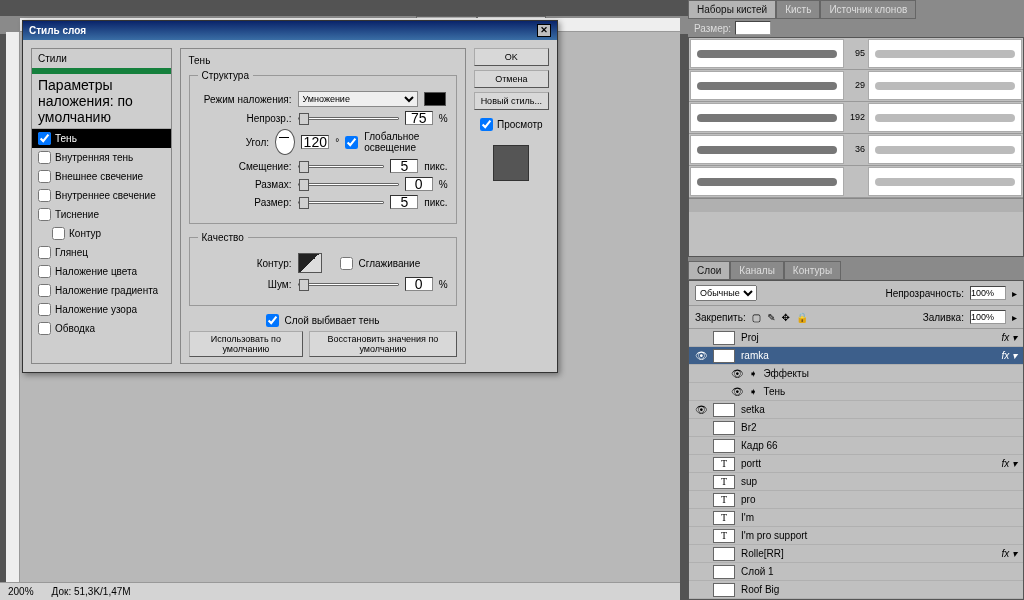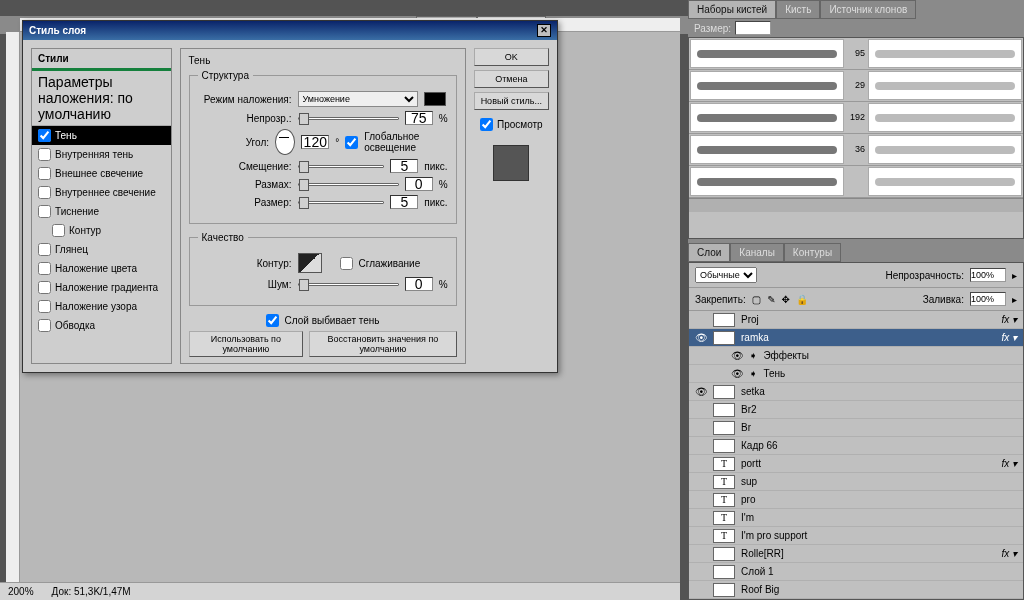--- a/index.html
+++ b/index.html
@@ -19,21 +19,21 @@
 .status-bar { position: absolute; bottom: 0; left: 0; width: 680px; height: 18px; background: #d4d4d4; border-top: 1px solid #999; display: flex; align-items: center; padding: 0 8px; gap: 18px; font-size: 10px; }
 
 
 .dialog { position: absolute; top: 20px; left: 22px; width: 536px; background: #cecece; border: 1px solid #333; box-shadow: 2px 2px 6px rgba(0,0,0,.4); }
 .dialog-title { background: linear-gradient(#0a246a,#3a6ea5); color: #fff; padding: 3px 6px; display: flex; justify-content: space-between; align-items: center; font-weight: bold; font-size: 10px; }
 .dialog-title .close { width: 14px; height: 13px; background: #c0c0c0; border: 1px solid #000; color: #000; text-align: center; line-height: 11px; font-size: 9px; }
 .dialog-body { display: flex; padding: 8px; gap: 8px; }
 
 
 .styles-box { width: 160px; border: 1px solid #888; background: #cecece; }
-.styles-header { padding: 4px 6px; border-bottom: 3px solid #15803d; font-weight: bold; }
+.styles-header { padding: 4px 6px; border-bottom: 6px solid #15803d; }
 .styles-sub { padding: 3px 6px; background: #cecece; border-bottom: 1px solid #aaa; font-size: 14px; }
 .style-item { padding: 3px 6px; display: flex; align-items: center; gap: 4px; }
 .style-item input { margin: 0; }
 .style-item.sel { background: #000; color: #fff; }
 .style-item.indent { padding-left: 20px; }
 
 
 .options-box { flex: 1; border: 1px solid #888; padding: 6px 8px; }
 .opt-title { font-size: 10px; margin-bottom: 4px; }
 fieldset { border: 1px solid #999; padding: 6px 8px 10px; margin-bottom: 8px; }
@@ -351,25 +351,20 @@
           <span>setka</span>
         </div>
         <div class="layer">
           <span class="eye"></span>
           <span class="thumb"></span>
           <span>Br2</span>
         </div>
         <div class="layer">
           <span class="eye"></span>
           <span class="thumb"></span>
-          <span>Br</span>
-        </div>
-        <div class="layer">
-          <span class="eye"></span>
-          <span class="thumb"></span>
           <span>Кадр 66</span>
         </div>
         <div class="layer">
           <span class="eye"></span>
           <span class="thumb t">T</span>
           <span>portt</span>
           <span class="fx">fx ▾</span>
         </div>
         <div class="layer">
           <span class="eye"></span>

